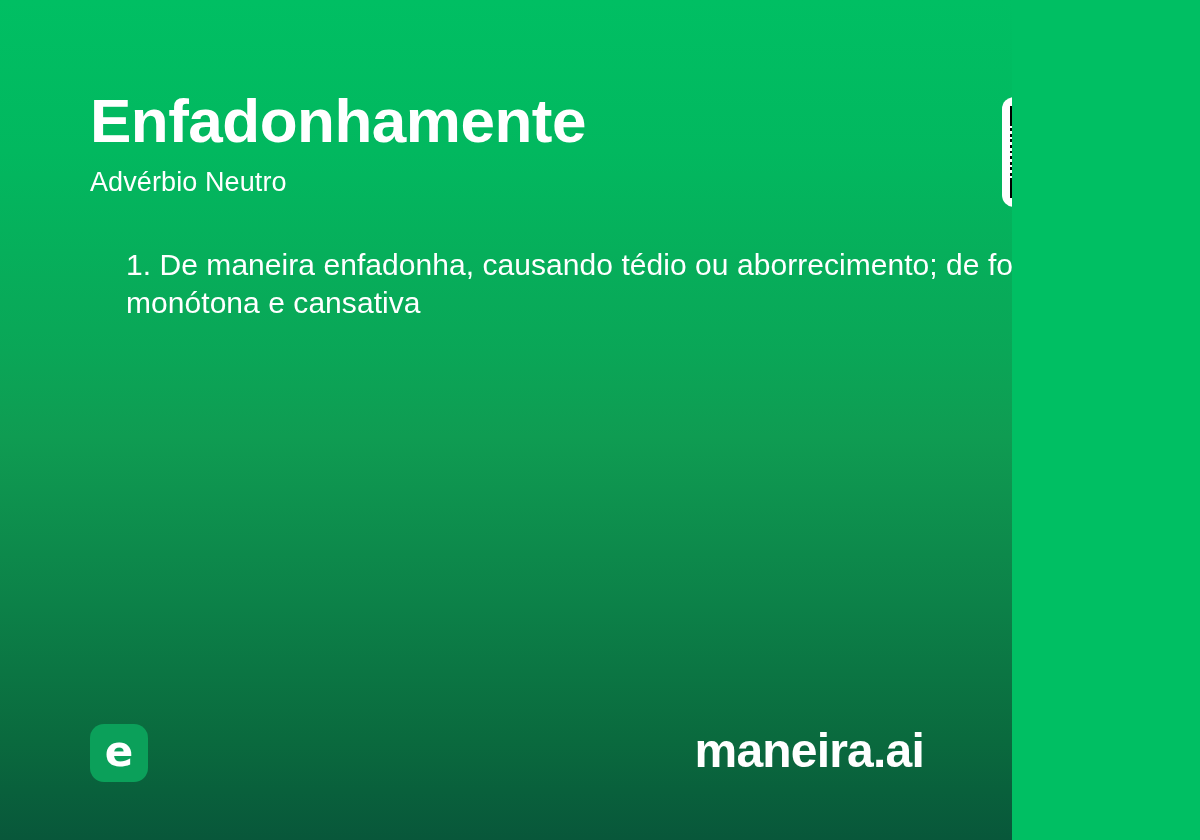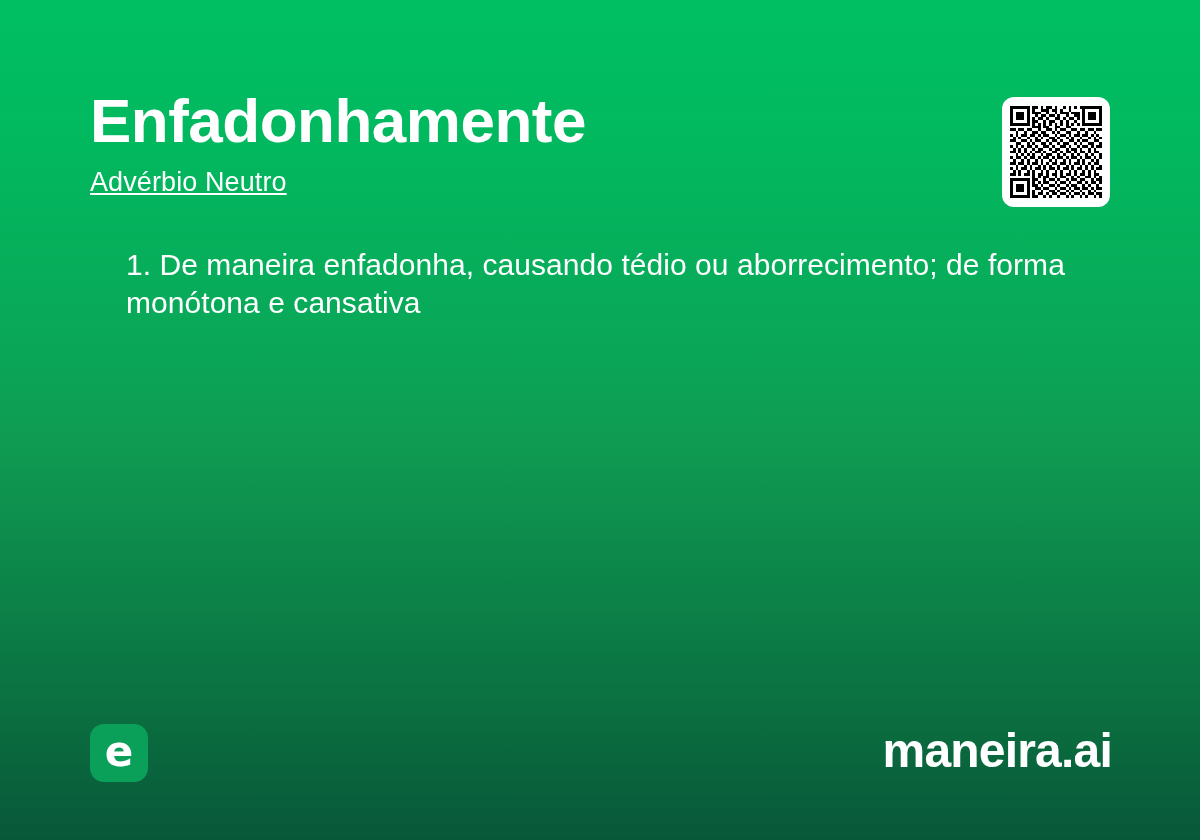--- a/index.html
+++ b/index.html
@@ -9,21 +9,21 @@
   body {
     width: 1200px;
     height: 840px;
     overflow: hidden;
     font-family: "Liberation Sans", sans-serif;
     background: #00bf63;
   }
 
   #card {
     position: relative;
-    width: 1200px;
+    width: 1012px;
     height: 840px;
     background: linear-gradient(180deg,
         #00bf63 0%,
         #02b85f 18%,
         #0aa657 42%,
         #0f9c52 52%,
         #0c8148 72%,
         #0a6a3e 88%,
         #08573a 100%);
     overflow: hidden;
@@ -44,21 +44,20 @@
 
   #pos-line {
     position: absolute;
     left: 90px;
     top: 167px;
     font-size: 27px;
     font-weight: normal;
     color: #ffffff;
     letter-spacing: 0.1px;
     white-space: nowrap;
-    text-decoration: underline;
   }
 
   
   #definitions {
     position: absolute;
     left: 90px;
     top: 246px;
     width: 1000px;
     margin-left: 36px;
   }

